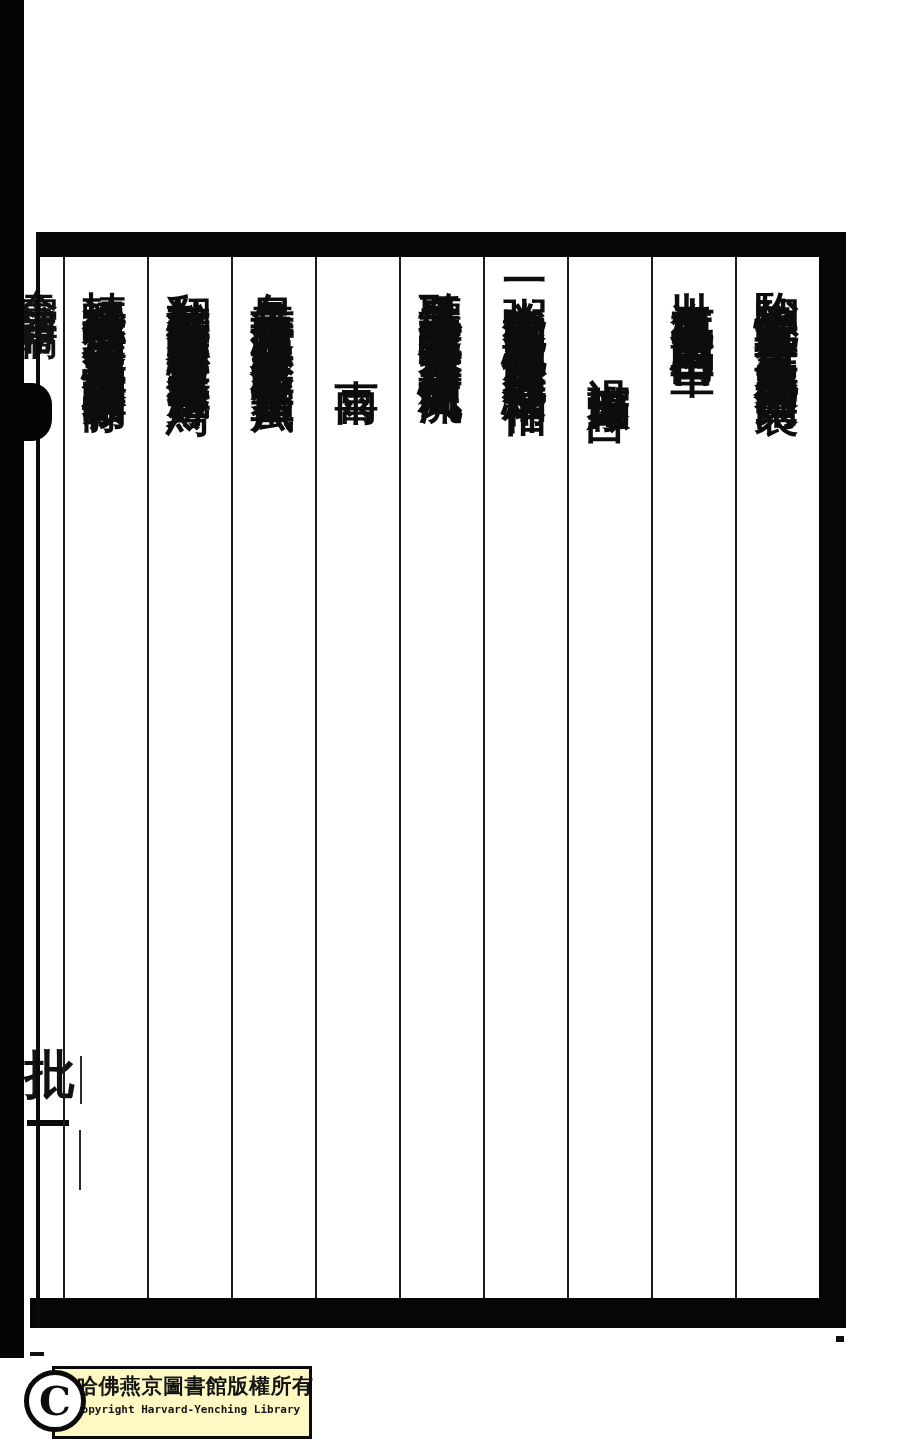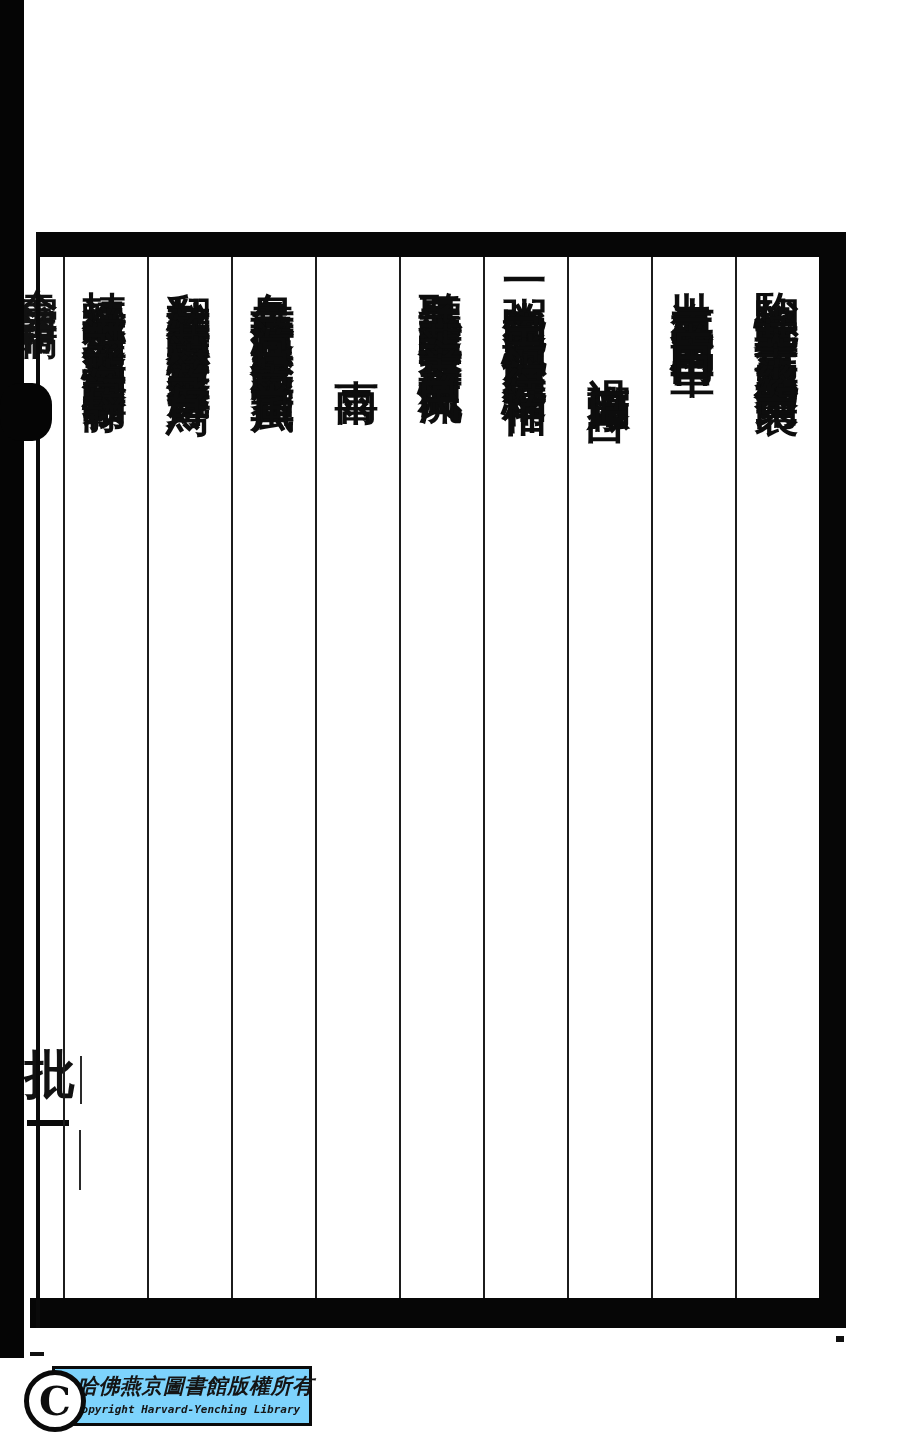--- a/index.html
+++ b/index.html
@@ -41,22 +41,22 @@
     border-left:2px solid #1c1c1c;
     writing-mode:vertical-rl; text-orientation:upright;
     font-size:44px; font-weight:bold; line-height:84px; letter-spacing:5px;
     text-align:left; overflow:hidden; color:#0d0d0d;
   }
   .cell.title { padding-top:88px; }
   .cell.spacer { width:23px; flex:0 0 23px; border-left:none; }
 
   
   .stamp-box {
-    position:absolute; left:52px; top:1366px; width:260px; height:60px;
-    border:3px solid #0a0a0a; background:#7dd3fc; z-index:8;font-style:italic;
+    position:absolute; left:52px; top:1366px; width:260px; height:73px;
+    border:3px solid #0a0a0a; background:#fef9c3; z-index:8;
   }
   .stamp-cn {
     position:absolute; left:22px; top:3px; width:232px;
     font-size:21px; font-weight:bold; letter-spacing:0.5px; white-space:nowrap; color:#151515;
   }
   .stamp-en {
     position:absolute; left:20px; top:34px; width:236px;
     font-family:"DejaVu Sans Mono","Liberation Mono",monospace;
     font-size:11px; font-weight:bold; letter-spacing:0px; white-space:nowrap; color:#151515;
   }

